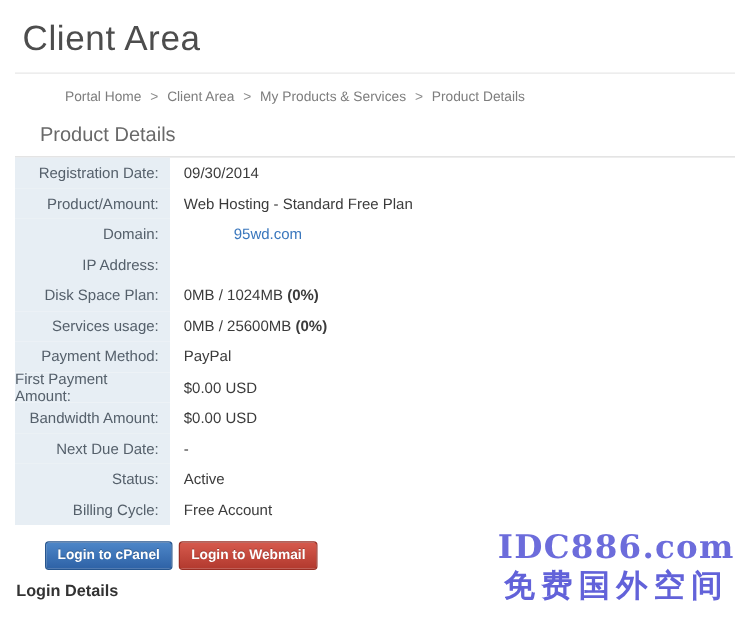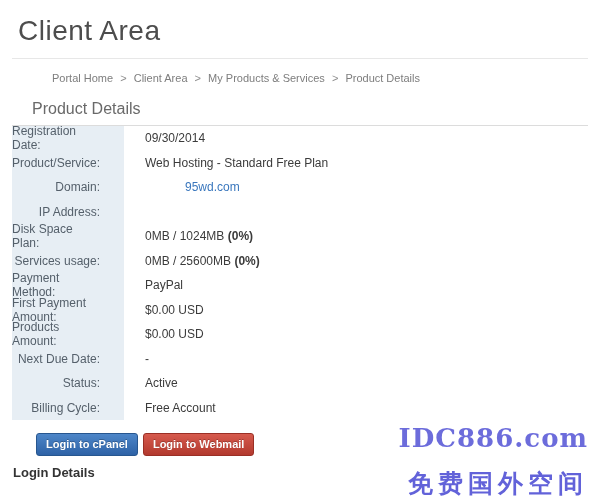--- a/index.html
+++ b/index.html
@@ -14,43 +14,43 @@
 
   .breadcrumb { margin:13px 12px 0 52px; font-size:11px; color:#7d7d7d; }
   .breadcrumb .crumb { color:#7d7d7d; cursor:pointer; }
   .breadcrumb .sep { margin:0 4px; color:#8d8d8d; }
 
   .section-head { margin:16px 12px 0 12px; padding:0 0 7px 20px;
                   border-bottom:1px solid #dcdcdc; font-size:16px; color:#696969; }
 
   .details-table { margin:0 12px 0 12px; }
   .row { display:flex; height:24.5px; font-size:12px; }
-  .cell-label { width:112px; background:#e7eef4; color:#55606b;
+  .cell-label { width:124px; background:#e7eef4; color:#55606b;
                 display:flex; align-items:center; justify-content:flex-end;
-                padding-right:24px; }
-  .cell-value { display:flex; align-items:center; padding-left:21px; color:#3b3b3b; white-space:pre; }
+                padding-right:9px; }
+  .cell-value { display:flex; align-items:center; padding-left:11px; color:#3b3b3b; white-space:pre; }
   .cell-value a { color:#3a77bd; text-decoration:none;margin-left:40px; }
   .bold-part { font-weight:bold; }
   .ip-blob { display:inline-block; width:24px; height:13px; margin:0 1px; vertical-align:middle; }
 
   .buttons { margin:13px 0 0 12px; display:flex; gap:5px;padding-left:24px; }
   .btn { border-radius:3px; font-family:"Liberation Sans",sans-serif; font-size:11px; font-weight:bold;
          color:#ffffff; padding:4px 9px 5px 9px; cursor:pointer;
          text-shadow:0 -1px 0 rgba(0,0,0,.25); }
   .btn-cpanel  { background:linear-gradient(#4d86c8,#2e62a6); border:1px solid #27568f; }
   .btn-webmail { background:linear-gradient(#d65a4d,#b2392e); border:1px solid #9a2f25; }
 
   .login-details { margin:9px 0 0 13px; font-size:13px; font-weight:bold; color:#333333; }
 
-  .watermark { position:absolute; right:12px; top:424px; width:190px; text-align:right;
+  .watermark { position:absolute; right:12px; top:424px; width:190px; text-align:center;
                color:#3b3bd0; pointer-events:none; }
   .wm-line1 { font-family:"DejaVu Serif", serif; font-size:26px; font-weight:bold;
               letter-spacing:1px; opacity:.75; line-height:28px; }
   .wm-line2 { font-size:25px; font-weight:bold; letter-spacing:5px; opacity:.8;
-              line-height:30px; margin-top:16px; }
+              line-height:30px; margin-top:2px; }
 </style>
 </head>
 <body>
 
 <div class="page">
 
   <h1 class="page-title">Client Area</h1>
 
   <div class="top-divider"></div>
 
@@ -67,21 +67,21 @@
   <div class="section-head">Product Details</div>
 
   <div class="details-table">
 
     <div class="row">
       <div class="cell-label">Registration Date:</div>
       <div class="cell-value">09/30/2014</div>
     </div>
 
     <div class="row">
-      <div class="cell-label">Product/Service:</div>
+      <div class="cell-label">Product/Amount:</div>
       <div class="cell-value">Web Hosting - Standard Free Plan</div>
     </div>
 
     <div class="row">
       <div class="cell-label">Domain:</div>
       <div class="cell-value">
         <a href="#">95wd.com</a>
       </div>
     </div>
 
@@ -110,21 +110,21 @@
       <div class="cell-label">Payment Method:</div>
       <div class="cell-value">PayPal</div>
     </div>
 
     <div class="row">
       <div class="cell-label">First Payment Amount:</div>
       <div class="cell-value">$0.00 USD</div>
     </div>
 
     <div class="row">
-      <div class="cell-label">Products Amount:</div>
+      <div class="cell-label">Bandwidth Amount:</div>
       <div class="cell-value">$0.00 USD</div>
     </div>
 
     <div class="row">
       <div class="cell-label">Next Due Date:</div>
       <div class="cell-value">-</div>
     </div>
 
     <div class="row">
       <div class="cell-label">Status:</div>

